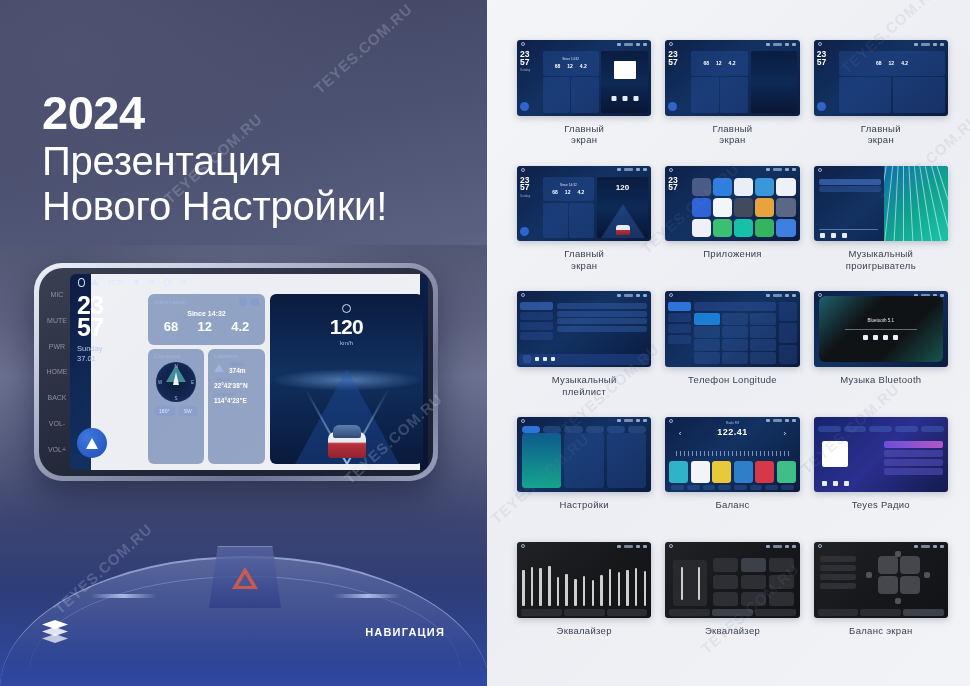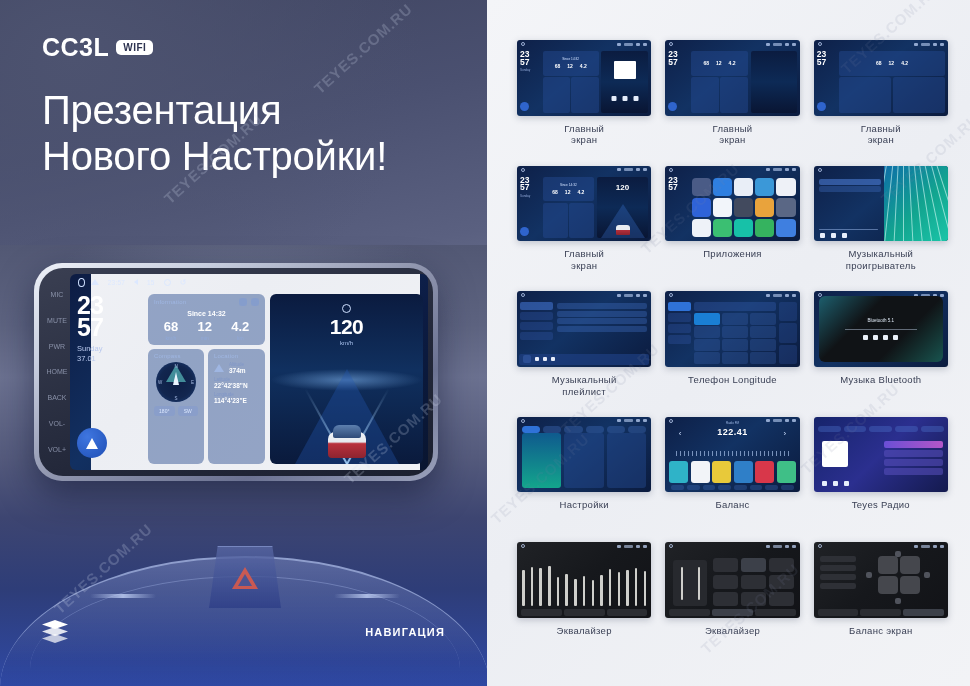--- a/index.html
+++ b/index.html
@@ -244,26 +244,23 @@
        transform:rotate(-42deg); white-space:nowrap; letter-spacing:1px; pointer-events:none; z-index:30;}
   .wm.lt{ color:rgba(215,222,240,.22);}
 </style>
 </head>
 <body>
 
 <div id="root">
 
   <div class="left">
 
-    <div class="logo">
-      <div class="cc3l">CC3L</div>
-      <div class="wifi">WIFI</div>
-    </div>
 
     <div class="headline">
+      <div class="yr">2024</div>
       <div class="l1">Презентация</div>
       <div class="l2">Нового Настройки!</div>
     </div>
 
     <div class="car">
       <div class="dash-surface"></div>
 
       <div class="vent-wrap">
         <div class="vent"></div>
         <div class="vent2"></div>

